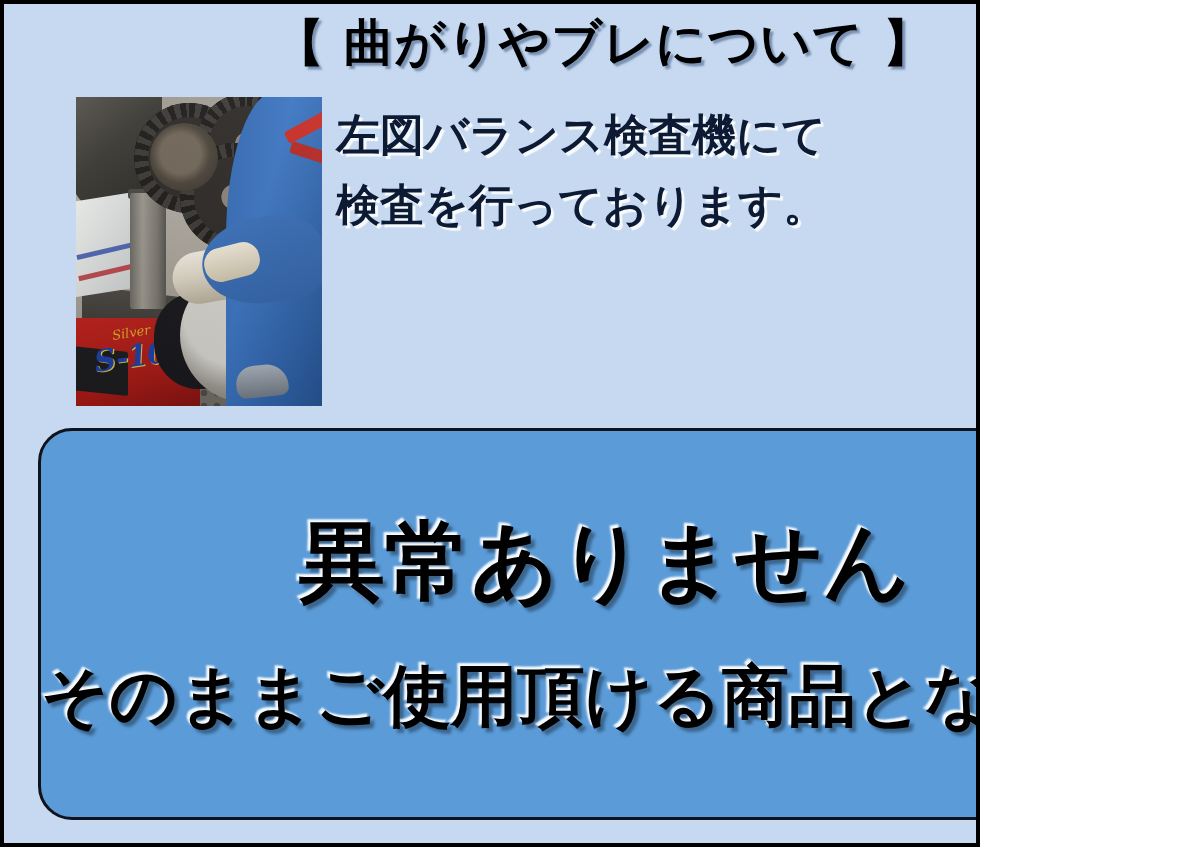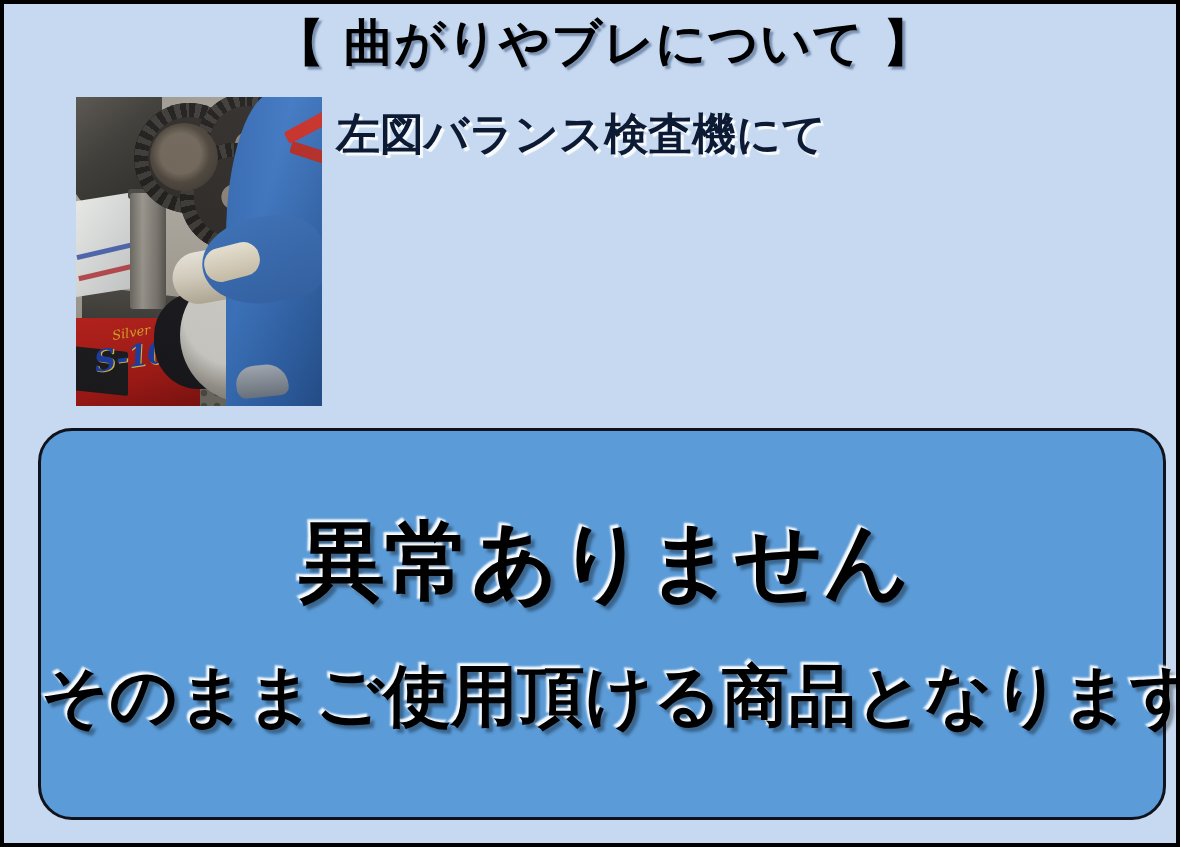--- a/index.html
+++ b/index.html
@@ -7,21 +7,21 @@
     margin: 0;
     padding: 0;
     background: #ffffff;
   }
   body {
     font-family: "DejaVu Sans", "Liberation Sans", sans-serif;
   }
 
   #page {
     position: relative;
-    width: 1180px;
+    width: 980px;
     height: 847px;
     box-sizing: border-box;
     background: #c6d9f0;
     border: 4px solid #000000;
     overflow: hidden;
   }
 
   
   #title {
     position: absolute;
@@ -229,21 +229,21 @@
     left: 332px;
     top: 96px;
     width: 820px;
     font-size: 44px;
     line-height: 70px;
     font-weight: 700;
     color: #0d1a33;
     text-shadow: 3px 3px 1px rgba(255,255,255,0.85);
     white-space: nowrap;
   }
-  #intro .ln { display: block; font-family: Liberation Serif, serif; }
+  #intro .ln { display: block; }
 
   
   #result-box {
     position: absolute;
     left: 34px;
     top: 424px;
     width: 1128px;
     height: 392px;
     box-sizing: border-box;
     background: #5a9bd8;
@@ -325,20 +325,21 @@
     <div class="ph-layer red-pen"></div>
     <div class="ph-layer red-pen2"></div>
     <div class="ph-layer arm"></div>
     <div class="ph-layer glove"></div>
     <div class="ph-layer shoe"></div>
     <div class="ph-layer photo-shade"></div>
   </div>
 
   <div id="intro">
     <span class="ln">左図バランス検査機にて</span>
+    <span class="ln">検査を行っております。</span>
   </div>
 
   <div id="result-box">
     <div id="result-main">異常ありません</div>
     <div id="result-sub">そのままご使用頂ける商品となります。</div>
   </div>
 
 </div>
 
 </body></html>

